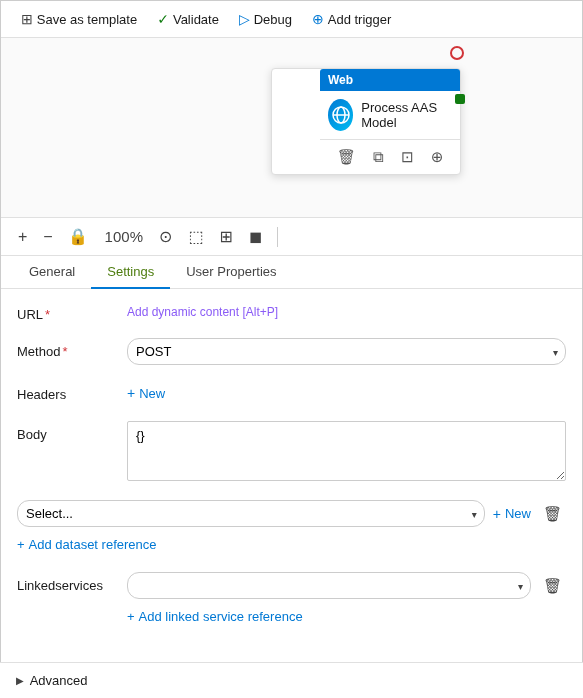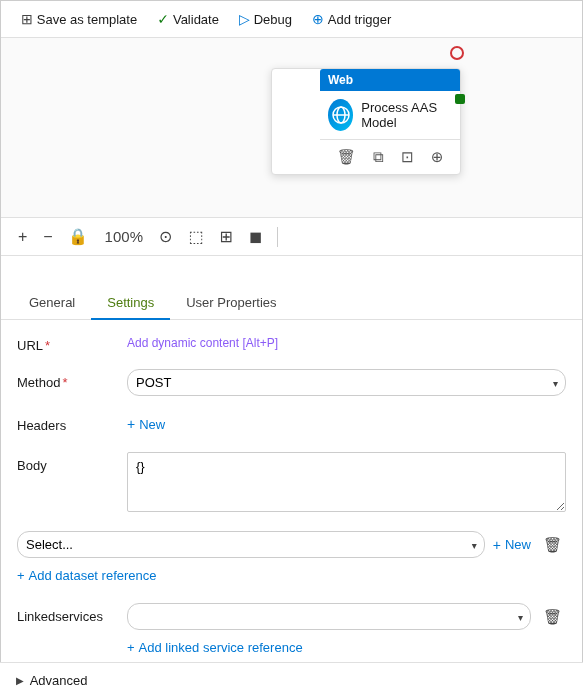--- a/index.html
+++ b/index.html
@@ -158,21 +158,20 @@
       padding: 0 12px;
       border-bottom: 1px solid #e0e0e0;
     }
     .tab {
       padding: 8px 16px;
       font-size: 13px;
       color: #444;
       cursor: pointer;
       border-bottom: 2px solid transparent;
       margin-bottom: -1px;
-      margin-top: 31px;
     }
     .tab.active {
       color: #4d7c0f;
       border-bottom: 2px solid #0078d4;
       font-weight: 500;
     }
 
     
     .form-area {
       padding: 12px 16px;

